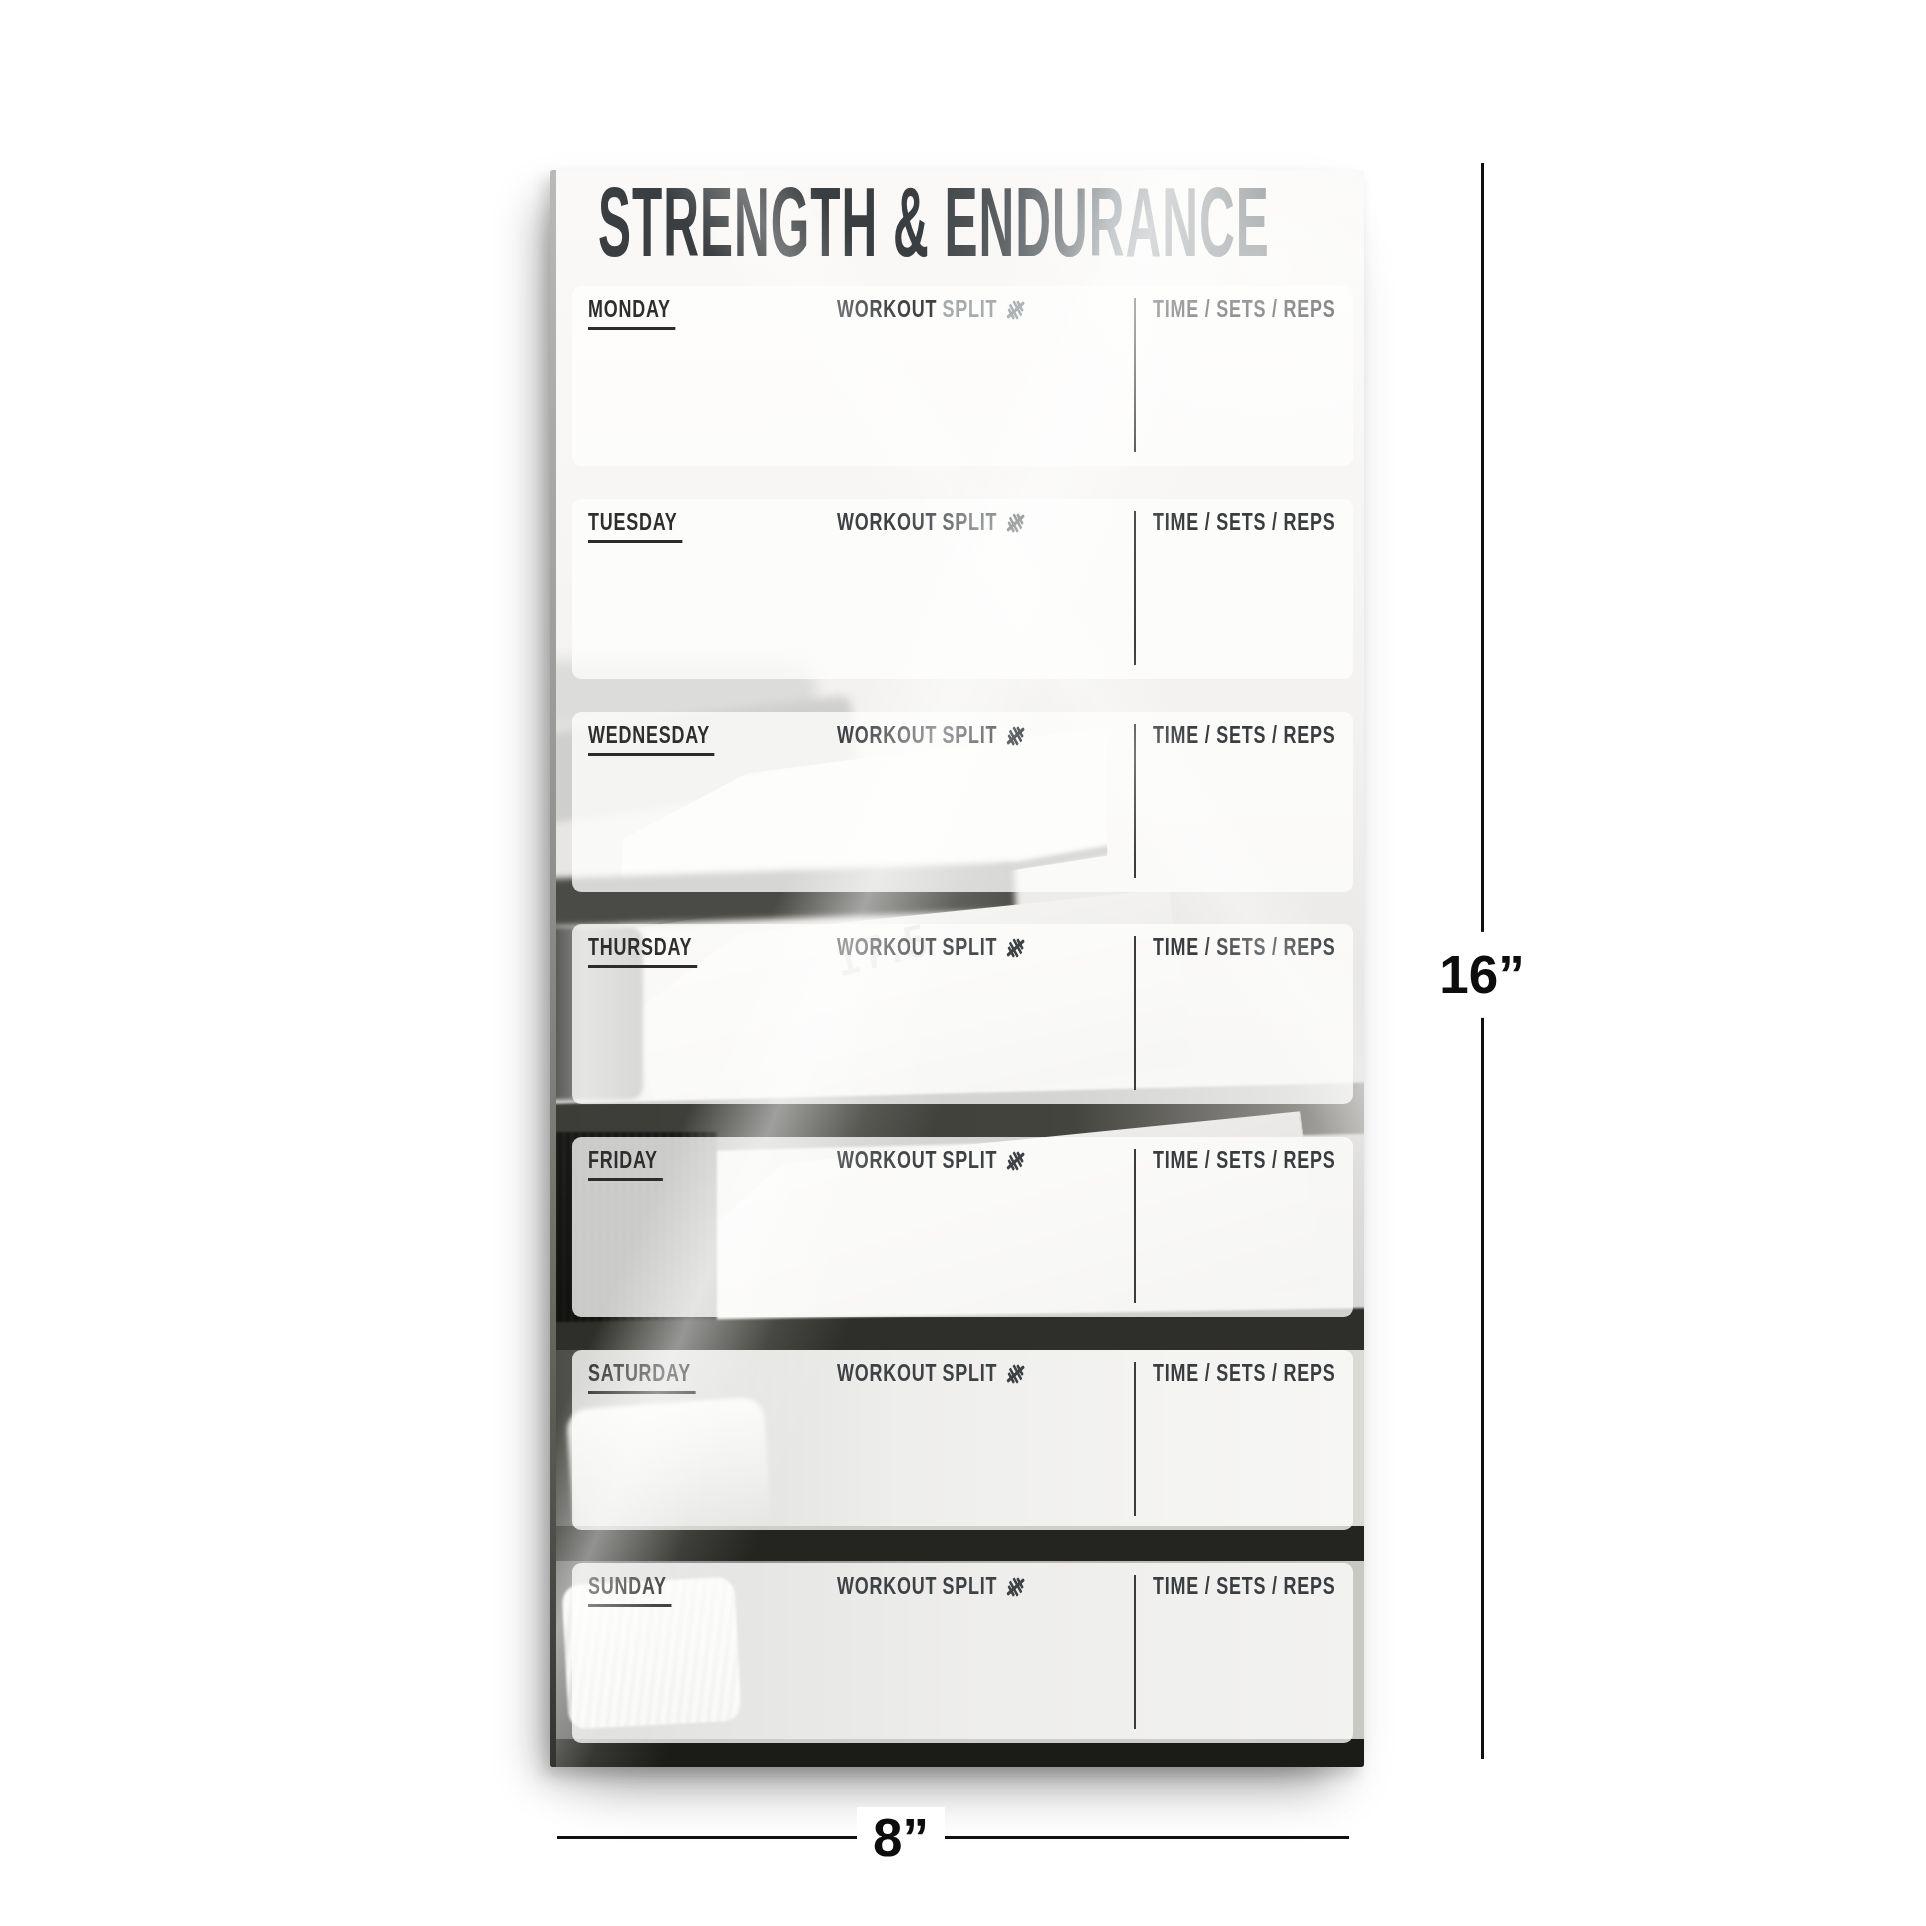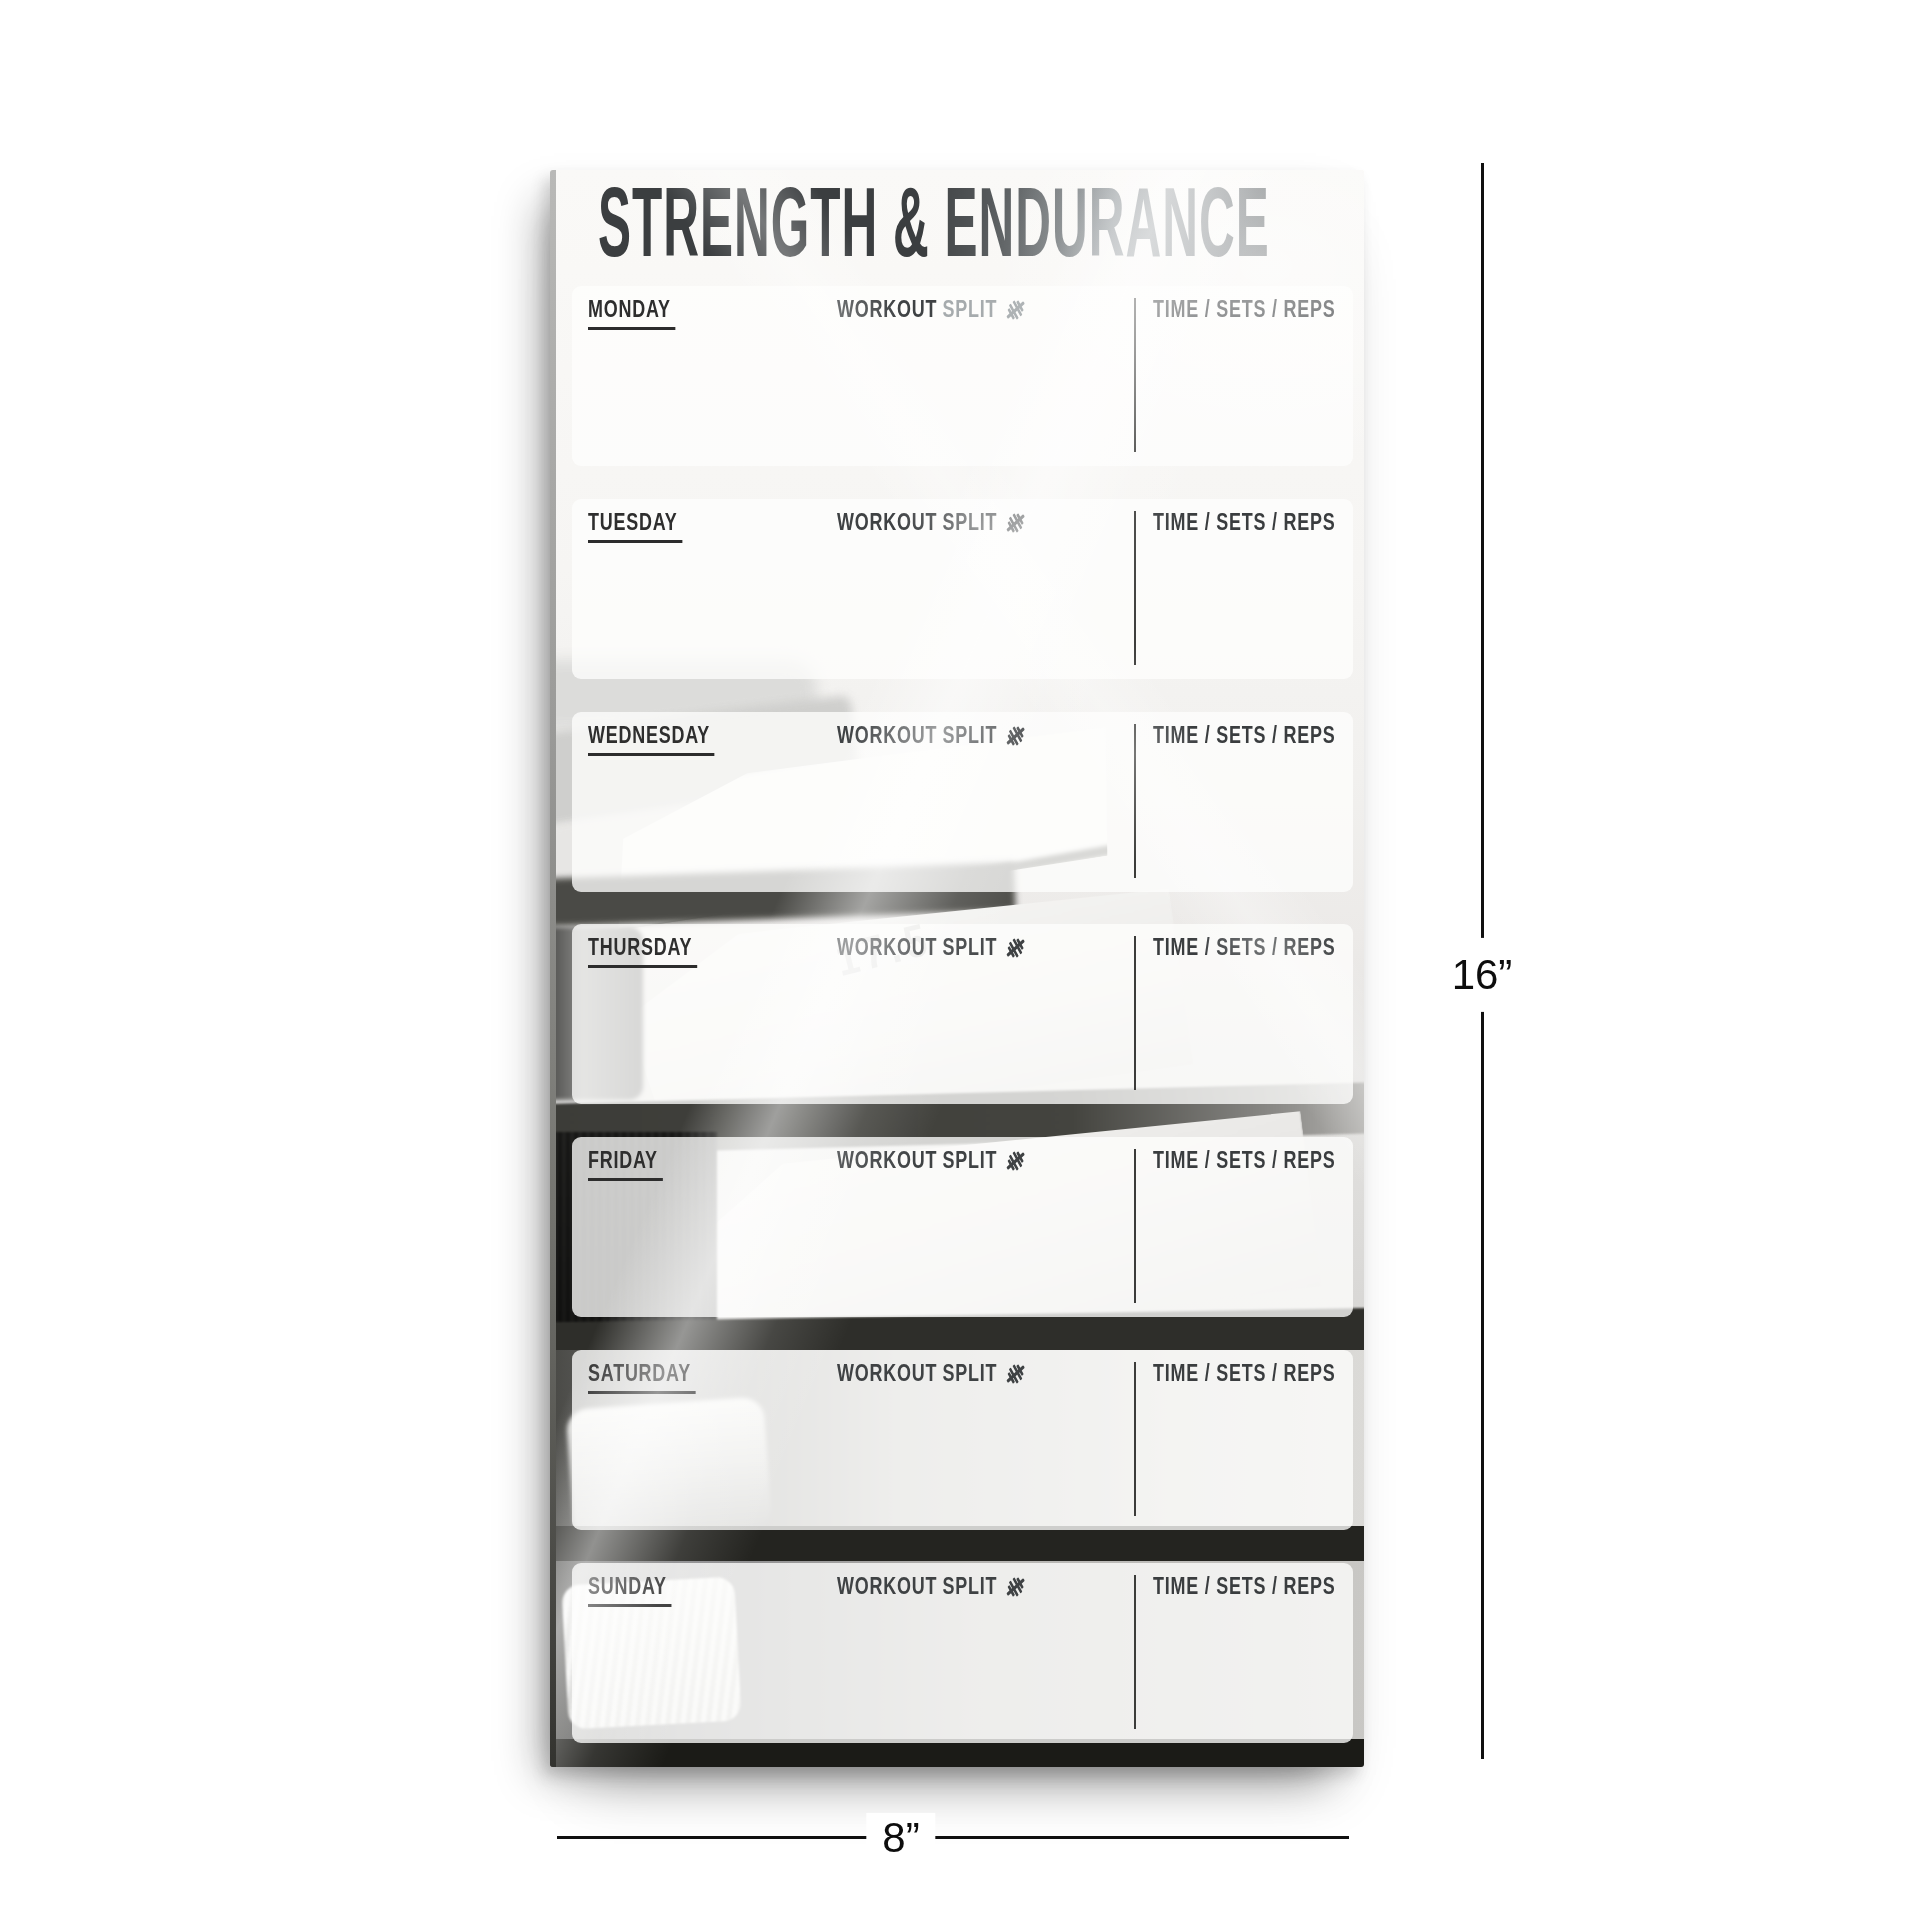--- a/index.html
+++ b/index.html
@@ -124,21 +124,21 @@
   .divider { position:absolute; left:562px; top:12px; bottom:14px; width:2px; background:#3c3c3a; }
   .write-area { position:absolute; left:10px; right:10px; top:50px; bottom:8px; }
   
   .row:first-child .w2 { color:#a6abad; }
   .row:first-child .dumbbell { color:#a9aeb0; }
 
   
   .dim-line-v { position:absolute; left:1481px; top:163px; width:3px; height:1596px; background:#101010; }
   .dim-line-h { position:absolute; left:557px; top:1836px; width:792px; height:3px; background:#101010; }
   .dim-label {
-    position:absolute; font-weight:normal; font-size:42px; color:#0d0d0d;
+    position:absolute; font-weight:bold; font-size:53px; color:#0d0d0d;
     background:#ffffff; line-height:1.1; white-space:nowrap;
   }
   .dim-label.v { left:1482px; top:975px; transform:translate(-50%,-50%); padding:14px 10px; }
   .dim-label.h { left:901px;  top:1838px; transform:translate(-50%,-50%); padding:2px 16px; }
 </style>
 </head>
 <body>
 
 <div class="board">
 

